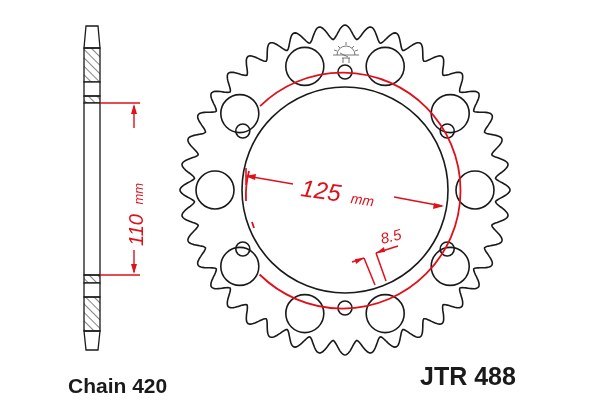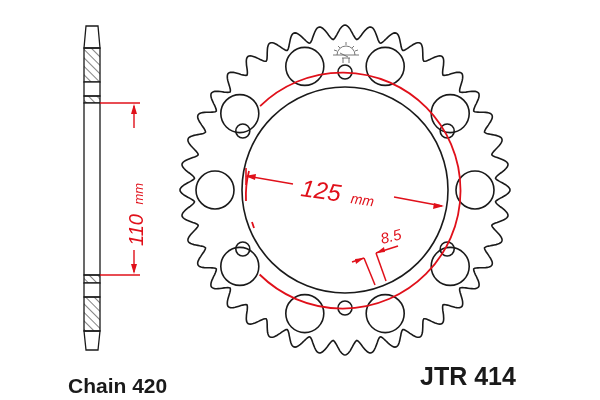--- a/index.html
+++ b/index.html
@@ -113,13 +113,13 @@
       <line x1="354" y1="46" x2="352" y2="48"></line>
       <line x1="334" y1="50" x2="337" y2="51"></line>
       <line x1="358" y1="50" x2="355" y2="51"></line>
       <line x1="340" y1="53" x2="348" y2="57"></line>
       <path d="M342,58 L350,58 M343,58 L343,63 M349,58 L349,63"></path>
     </g>
   </g>
 </svg>
 
 <div id="chain-label" class="label">Chain 420</div>
-<div id="part-label" class="label">JTR 414</div>
+<div id="part-label" class="label">JTR 488</div>
 
 </body></html>

